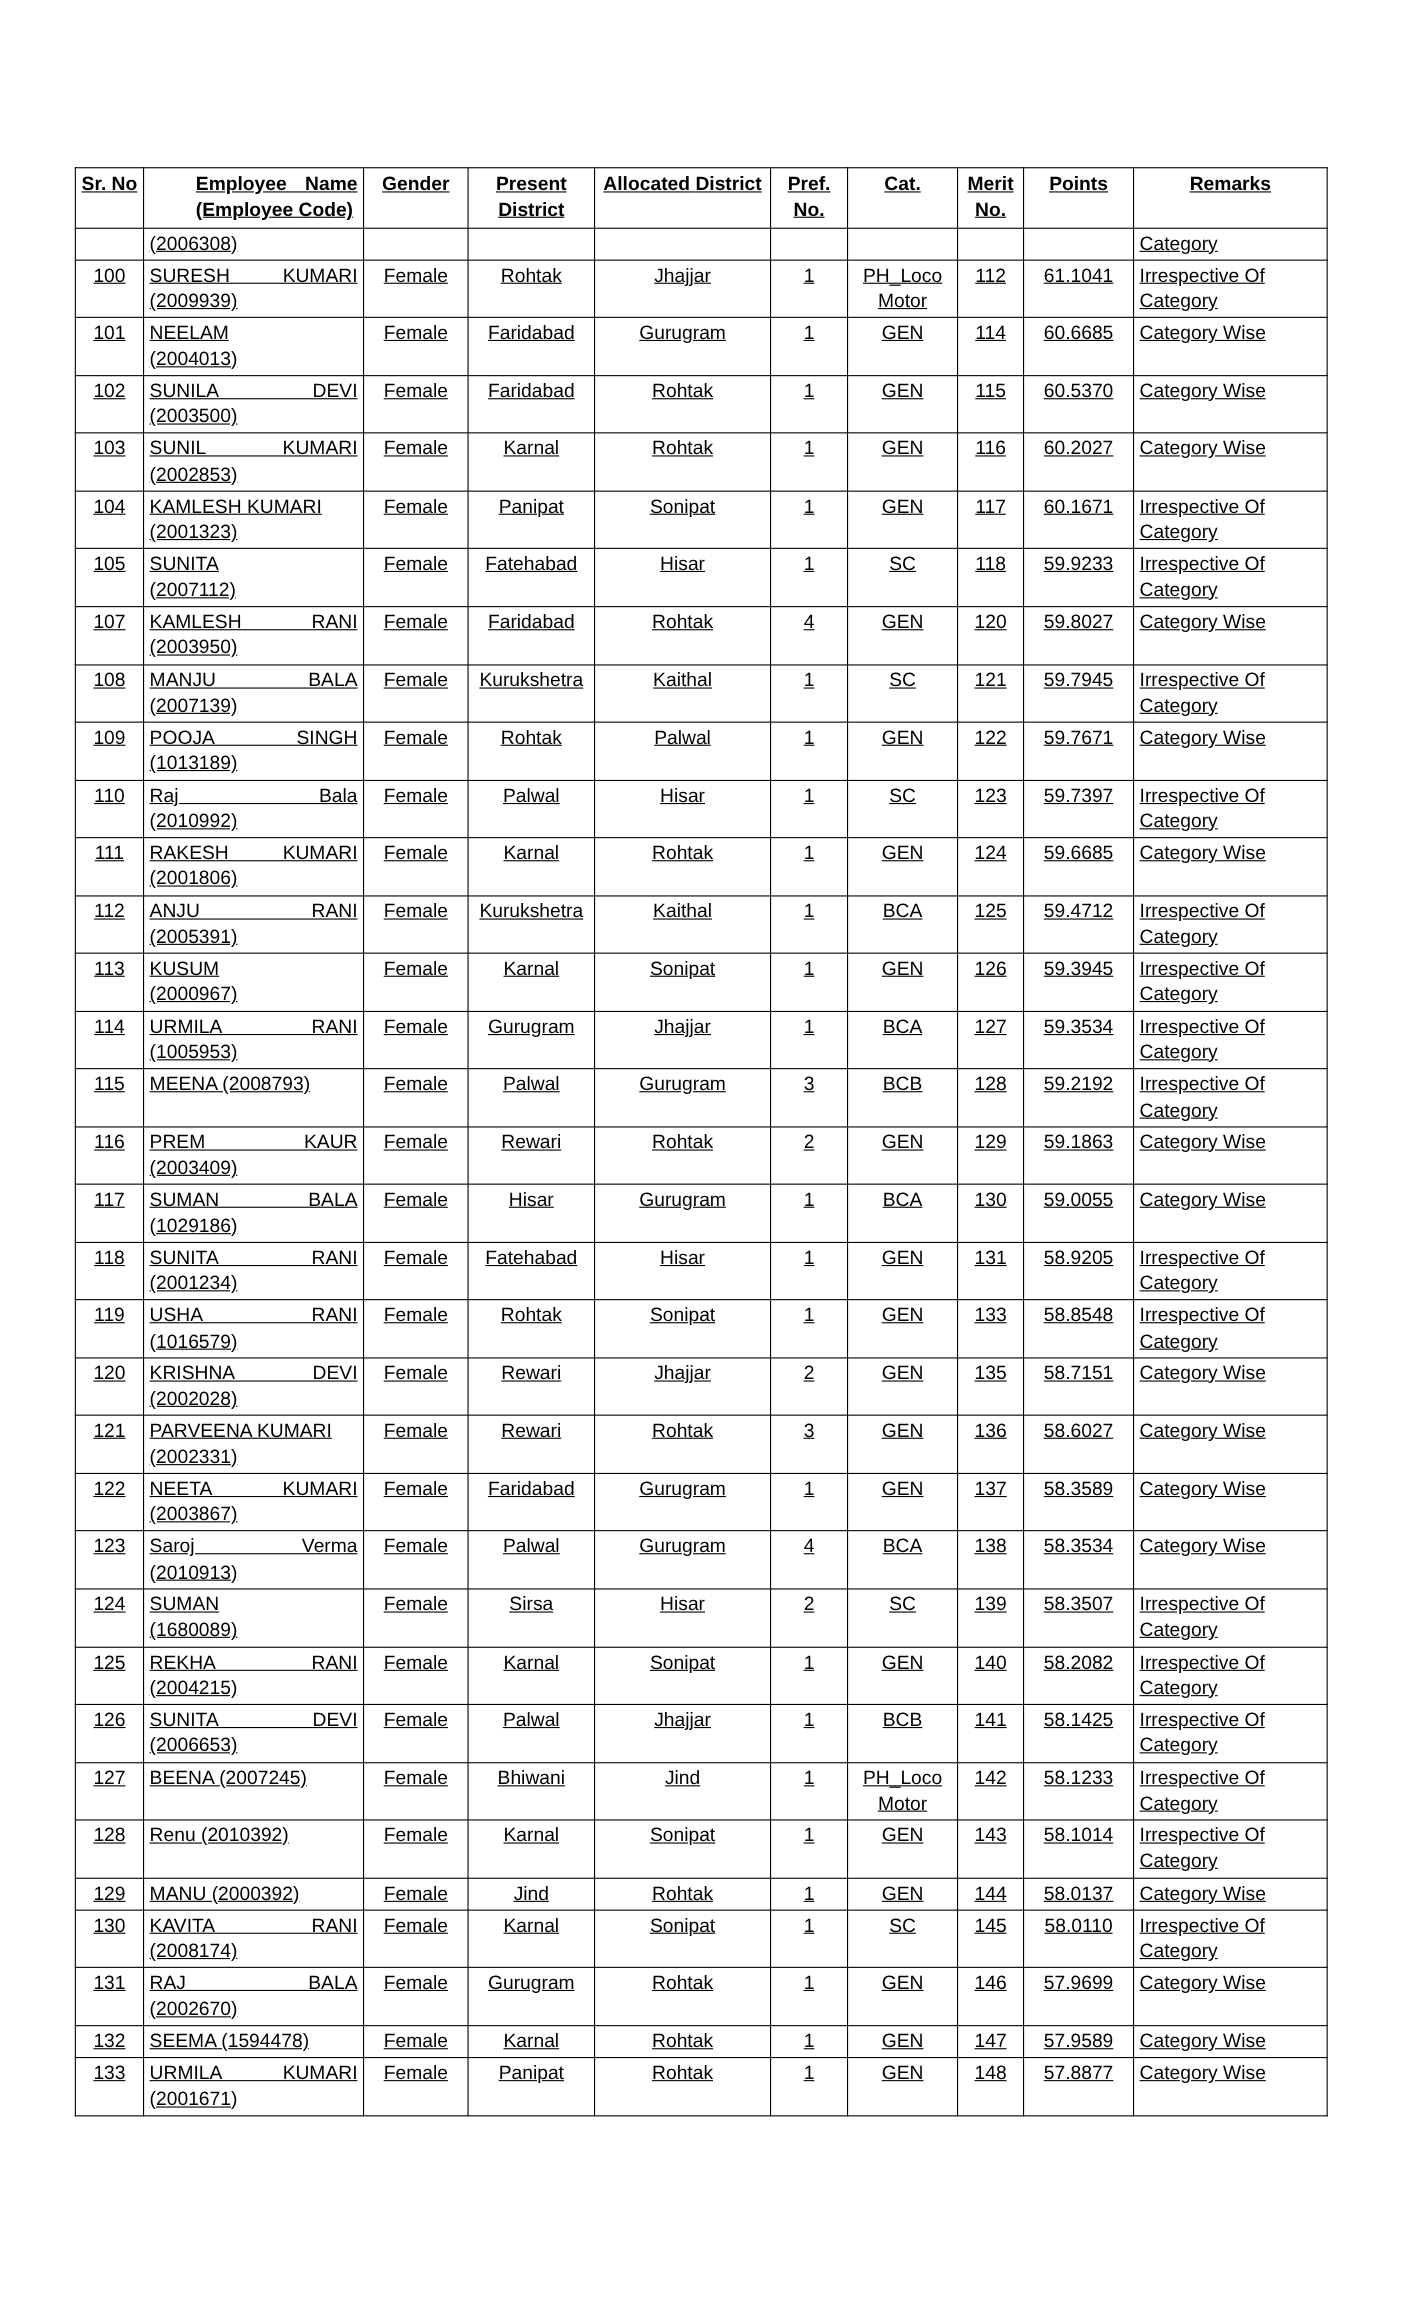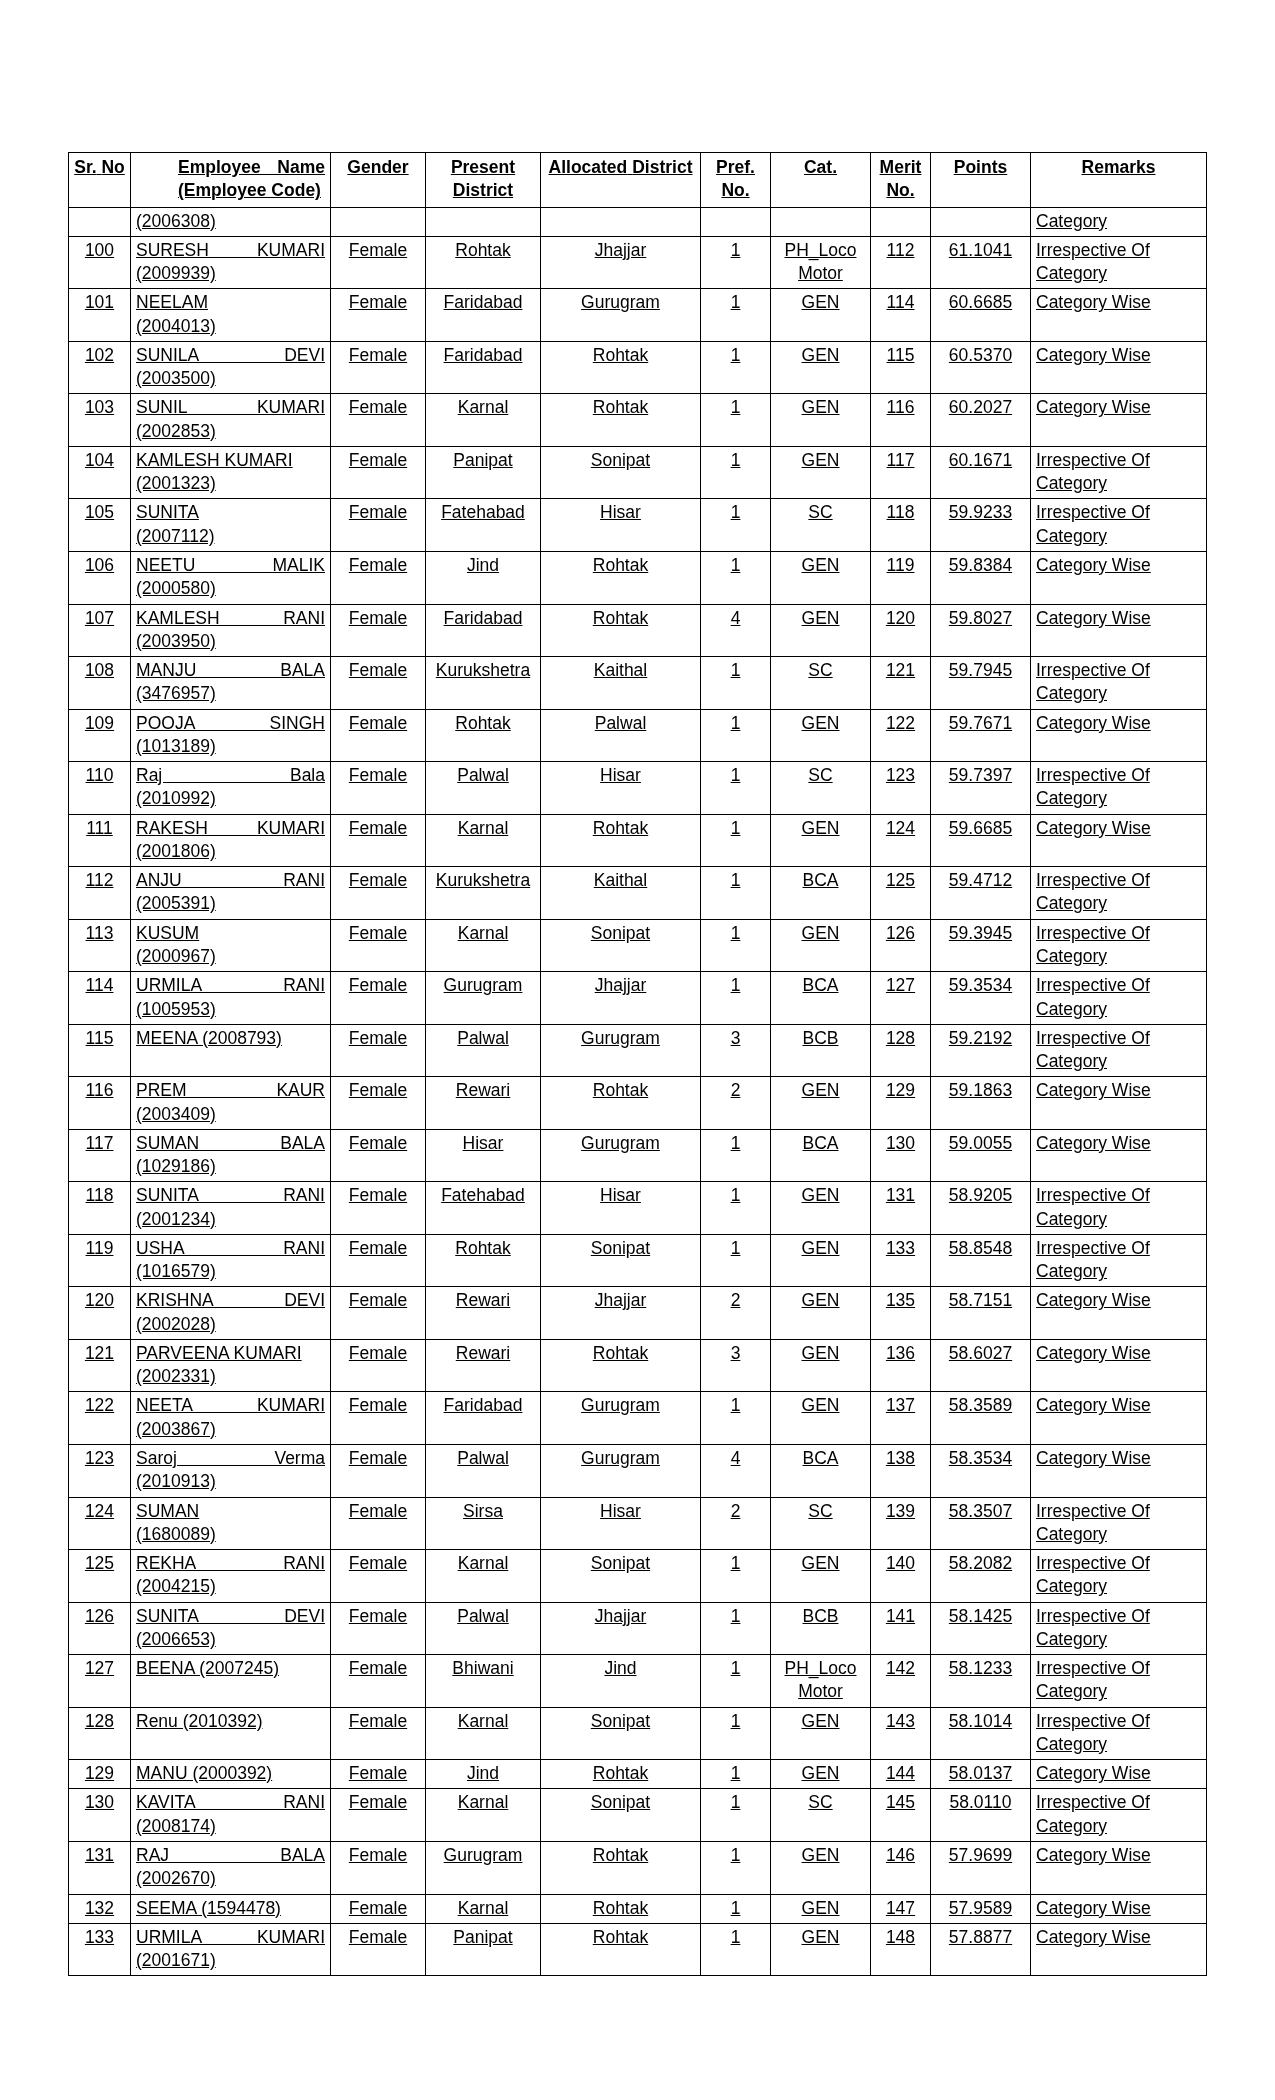--- a/index.html
+++ b/index.html
@@ -248,54 +248,39 @@
           <td class="t-center">Female</td>
           <td class="t-center">Fatehabad</td>
           <td class="t-center">Hisar</td>
           <td class="t-center">1</td>
           <td class="t-center">SC</td>
           <td class="t-center">118</td>
           <td class="t-center">59.9233</td>
           <td class="t-remarks">Irrespective Of Category</td>
         </tr>
         <tr>
-          <td class="t-sr">106</td>
-          <td class="t-name">
-            <span class="nm">NEETU MALIK</span>
-            <span class="code">(2000580)</span>
-          </td>
-          <td class="t-center">Female</td>
-          <td class="t-center">Jind</td>
-          <td class="t-center">Rohtak</td>
-          <td class="t-center">1</td>
-          <td class="t-center">GEN</td>
-          <td class="t-center">119</td>
-          <td class="t-center">59.8384</td>
-          <td class="t-remarks">Category Wise</td>
-        </tr>
-        <tr>
           <td class="t-sr">107</td>
           <td class="t-name">
             <span class="nm">KAMLESH RANI</span>
             <span class="code">(2003950)</span>
           </td>
           <td class="t-center">Female</td>
           <td class="t-center">Faridabad</td>
           <td class="t-center">Rohtak</td>
           <td class="t-center">4</td>
           <td class="t-center">GEN</td>
           <td class="t-center">120</td>
           <td class="t-center">59.8027</td>
           <td class="t-remarks">Category Wise</td>
         </tr>
         <tr>
           <td class="t-sr">108</td>
           <td class="t-name">
             <span class="nm">MANJU BALA</span>
-            <span class="code">(3476957)</span>
+            <span class="code">(2007139)</span>
           </td>
           <td class="t-center">Female</td>
           <td class="t-center">Kurukshetra</td>
           <td class="t-center">Kaithal</td>
           <td class="t-center">1</td>
           <td class="t-center">SC</td>
           <td class="t-center">121</td>
           <td class="t-center">59.7945</td>
           <td class="t-remarks">Irrespective Of Category</td>
         </tr>

